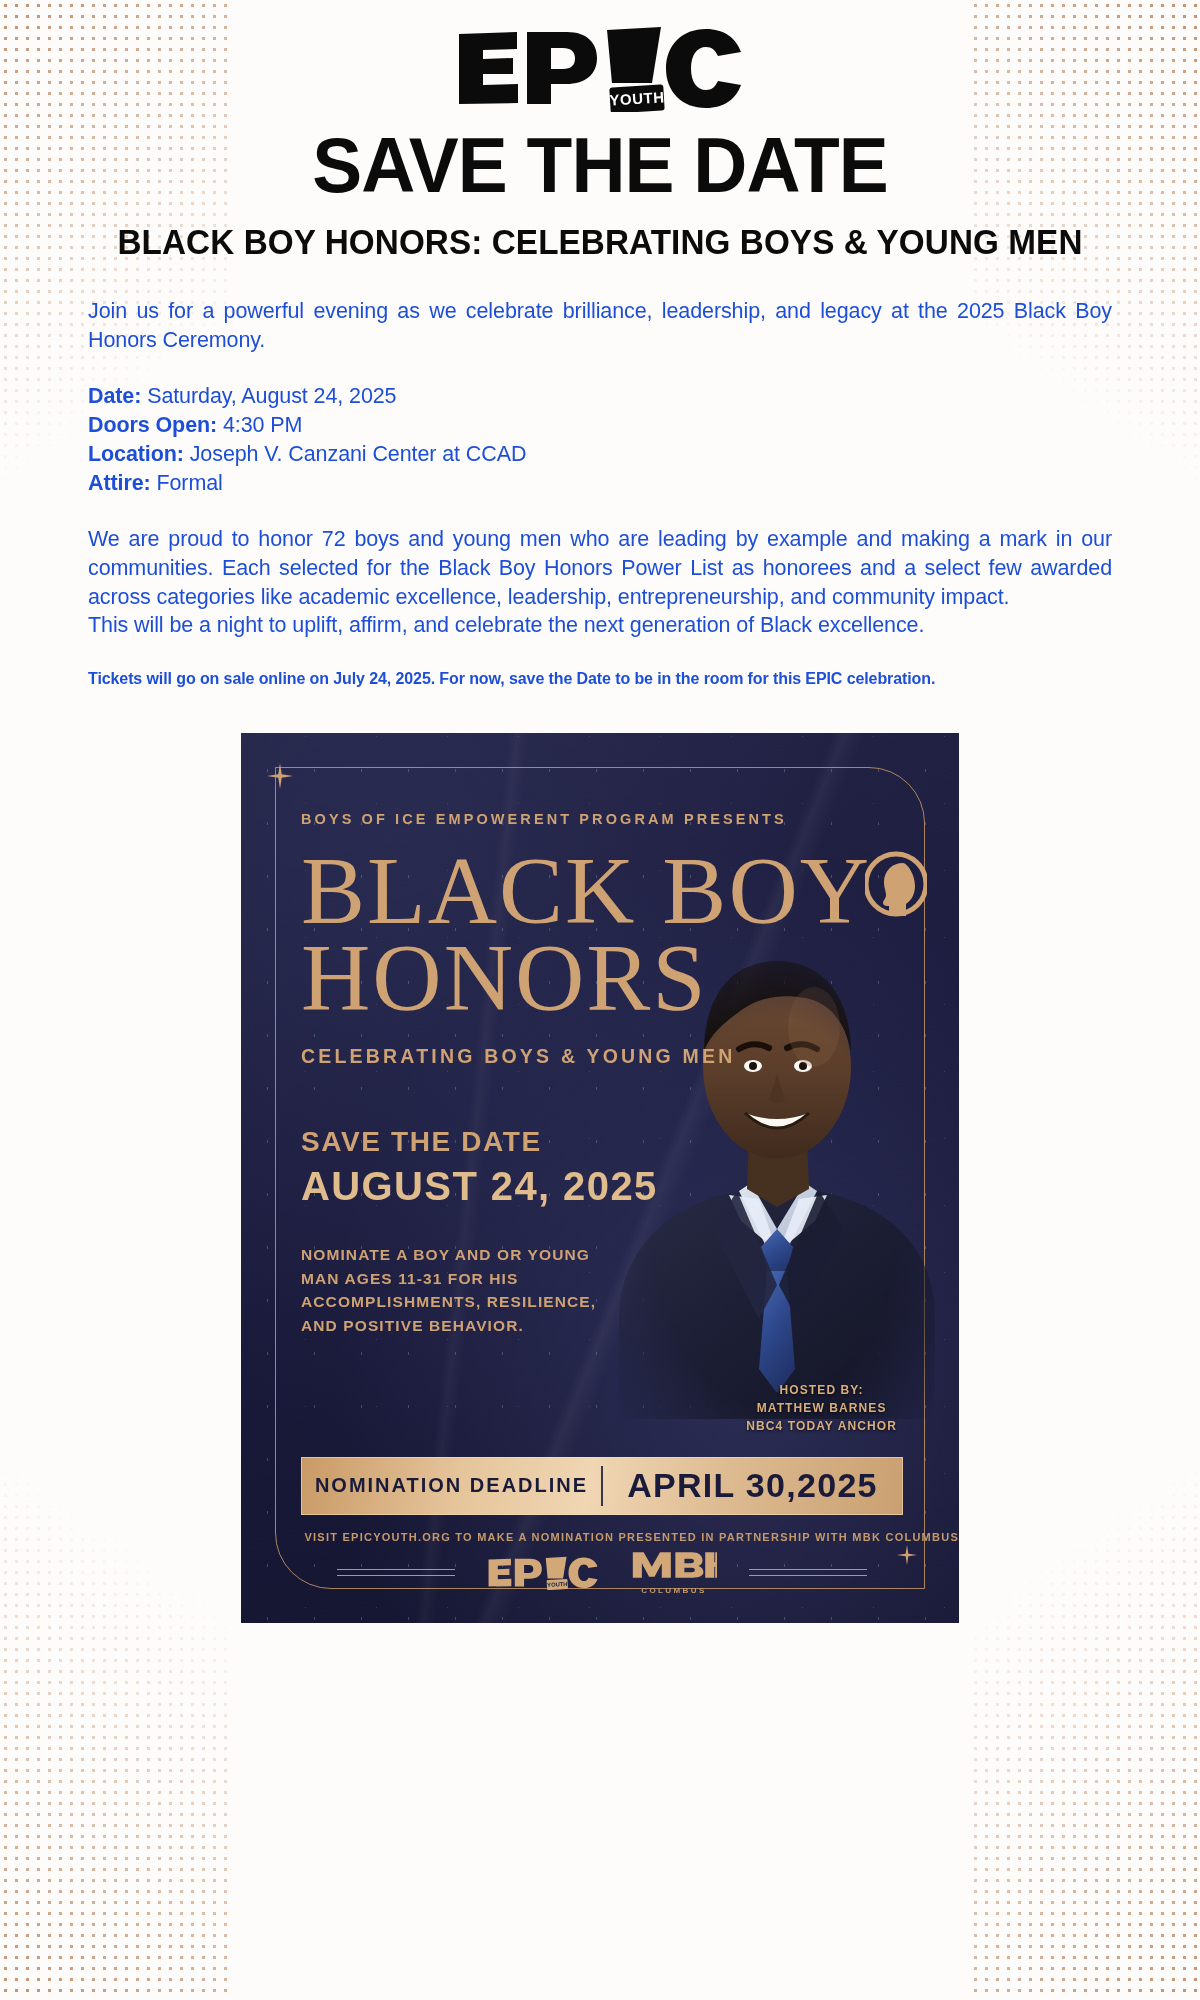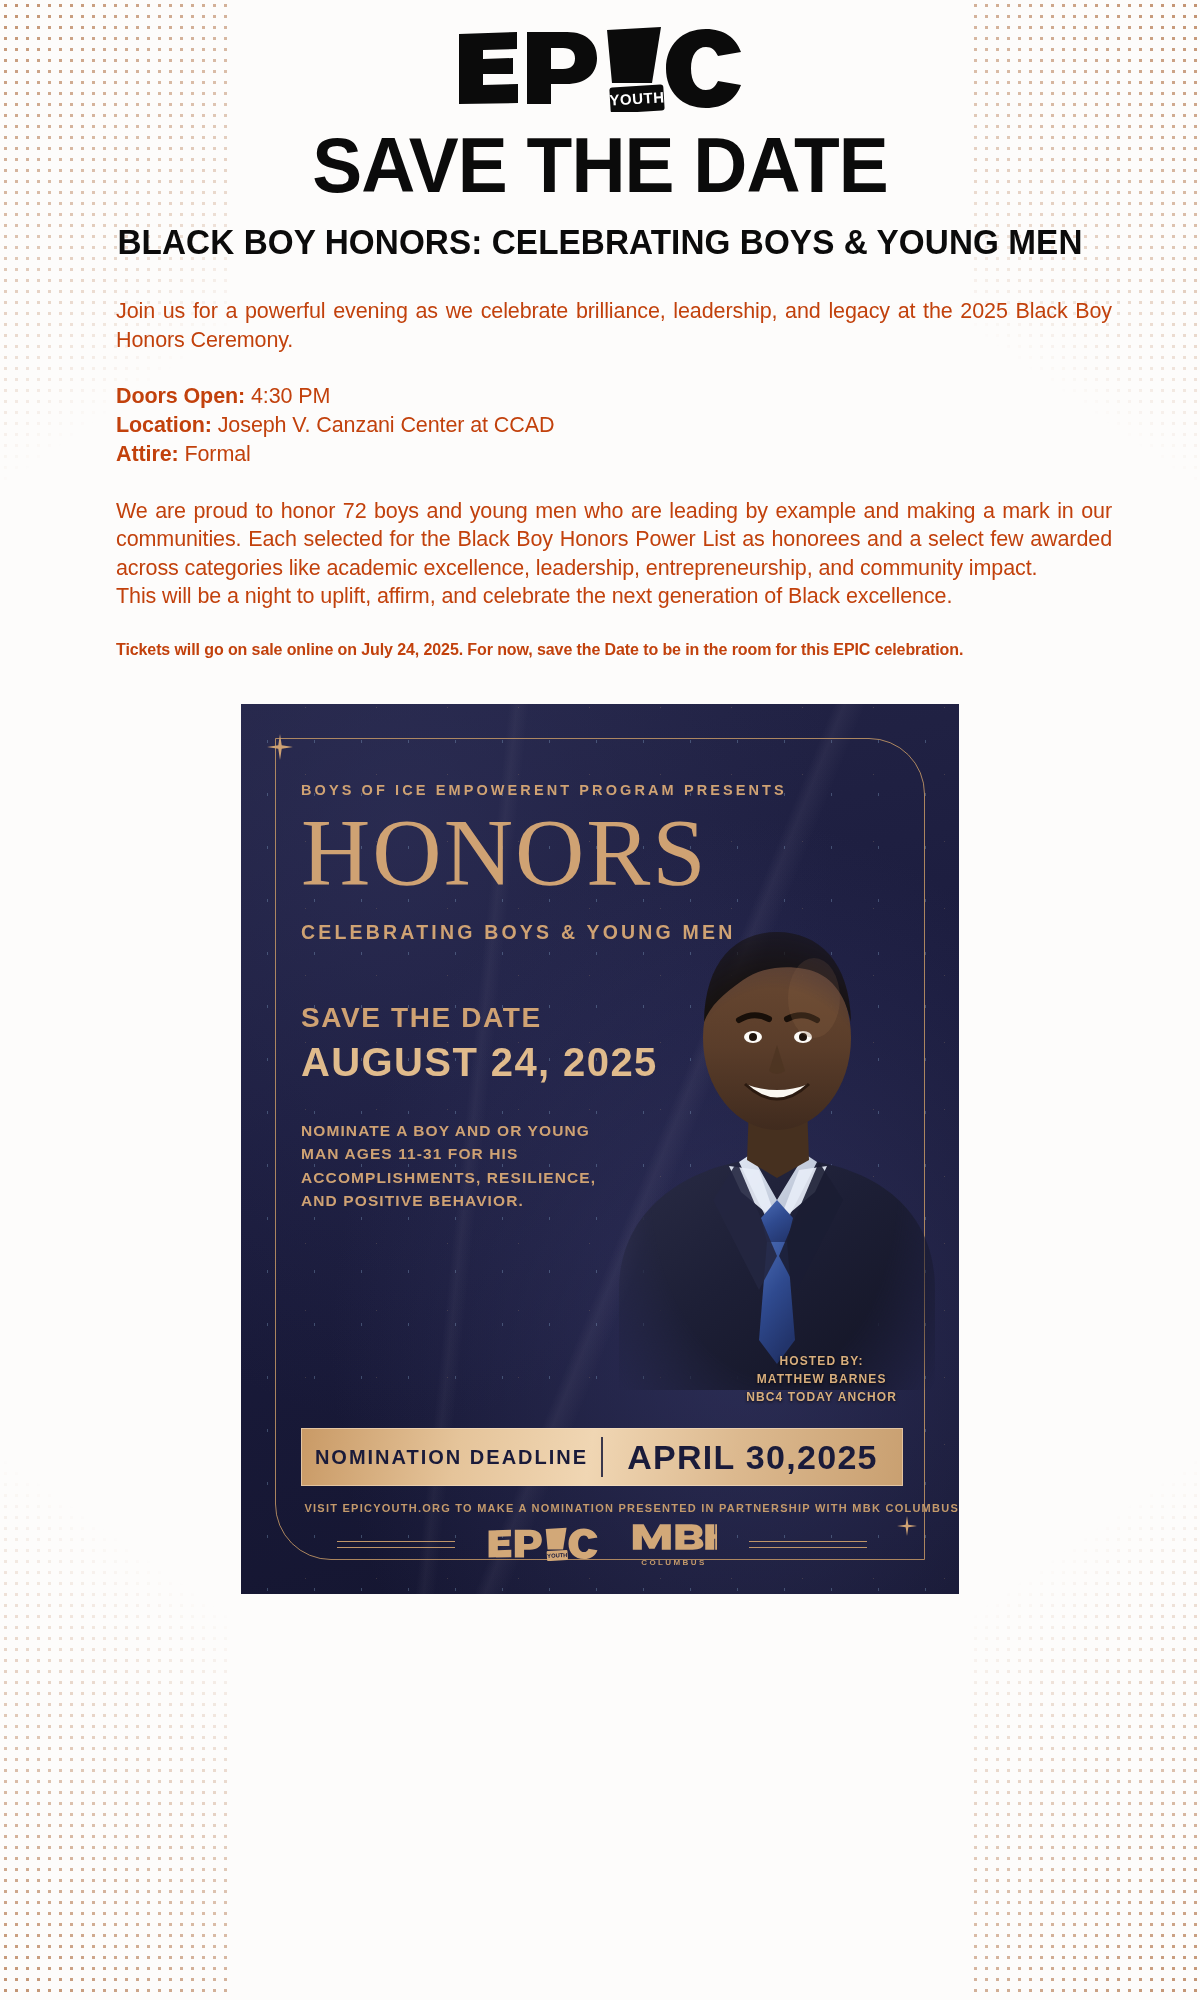--- a/index.html
+++ b/index.html
@@ -103,24 +103,23 @@
     margin: 18px 0 0 0;
     color: #0b0b0b;
     transform: scaleX(.95);
   }
 
   
   .body-block {
     margin-top: 34px;
     font-size: 21.5px;
     line-height: 1.33;
-    color: #c2410c;
+    color: #1d4ed8;
     text-align: justify;
     letter-spacing: -.1px;
-    margin-left: 28px;
   }
   .body-block p { margin: 0; }
   .spacer-md { height: 28px; }
   .detail-line {
     font-size: 21.5px;
     line-height: 1.34;
     text-align: left;
   }
   .detail-line b { font-weight: bold; }
 
@@ -385,20 +384,24 @@
     <h1 class="save-the-date">SAVE THE DATE</h1>
     <h2 class="subtitle">BLACK BOY HONORS: CELEBRATING BOYS &amp; YOUNG MEN</h2>
 
     <div class="body-block">
 
       <p class="para">Join us for a powerful evening as we celebrate brilliance, leadership, and legacy at the 2025 Black Boy Honors Ceremony.</p>
 
       <div class="spacer-md"></div>
 
       <div class="details">
+        <div class="detail-line">
+          <b>Date:</b>
+          <span>Saturday, August 24, 2025</span>
+        </div>
         <div class="detail-line">
           <b>Doors Open:</b>
           <span>4:30 PM</span>
         </div>
         <div class="detail-line">
           <b>Location:</b>
           <span>Joseph V. Canzani Center at CCAD</span>
         </div>
         <div class="detail-line">
           <b>Attire:</b>
@@ -496,20 +499,28 @@
             <path d="M136 214 q32 30 64 0" stroke="#2b1a10" stroke-width="3" fill="none"></path>
 
             <ellipse cx="205" cy="128" rx="26" ry="40" fill="#8a6242" opacity=".25"></ellipse>
           </g>
         </svg>
 
         <div class="poster-inner">
           <div class="presents">BOYS OF ICE EMPOWERENT PROGRAM PRESENTS</div>
 
           <div class="bbh-title">
+            <span class="bbh-line">
+              <span>BLACK BOY</span><span class="head-glyph">
+                <svg width="62" height="86" viewBox="0 0 62 86">
+                  <circle cx="31" cy="43" r="30" fill="none" stroke="#cfa273" stroke-width="5"></circle>
+                  <path d="M38 22 c-11 0 -19 8 -19 19 0 6 2 9 2 13 0 4 -3 5 -3 8 0 2 2 3 4 3 l2 0 0 5 c0 3 2 5 5 5 l12 0 0 -12 c6 -4 9 -11 9 -18 0 -12 -8 -23 -12 -23 z" fill="#cfa273"></path>
+                </svg>
+              </span>
+            </span>
             <span class="bbh-line">HONORS</span>
           </div>
 
           <div class="celebrating">CELEBRATING BOYS &amp; YOUNG MEN</div>
 
           <div class="std-label">SAVE THE DATE</div>
           <div class="std-date">AUGUST 24, 2025</div>
 
           <div class="nominate">NOMINATE A BOY AND OR YOUNG MAN AGES 11-31 FOR HIS ACCOMPLISHMENTS, RESILIENCE, AND POSITIVE BEHAVIOR.</div>
         </div>

